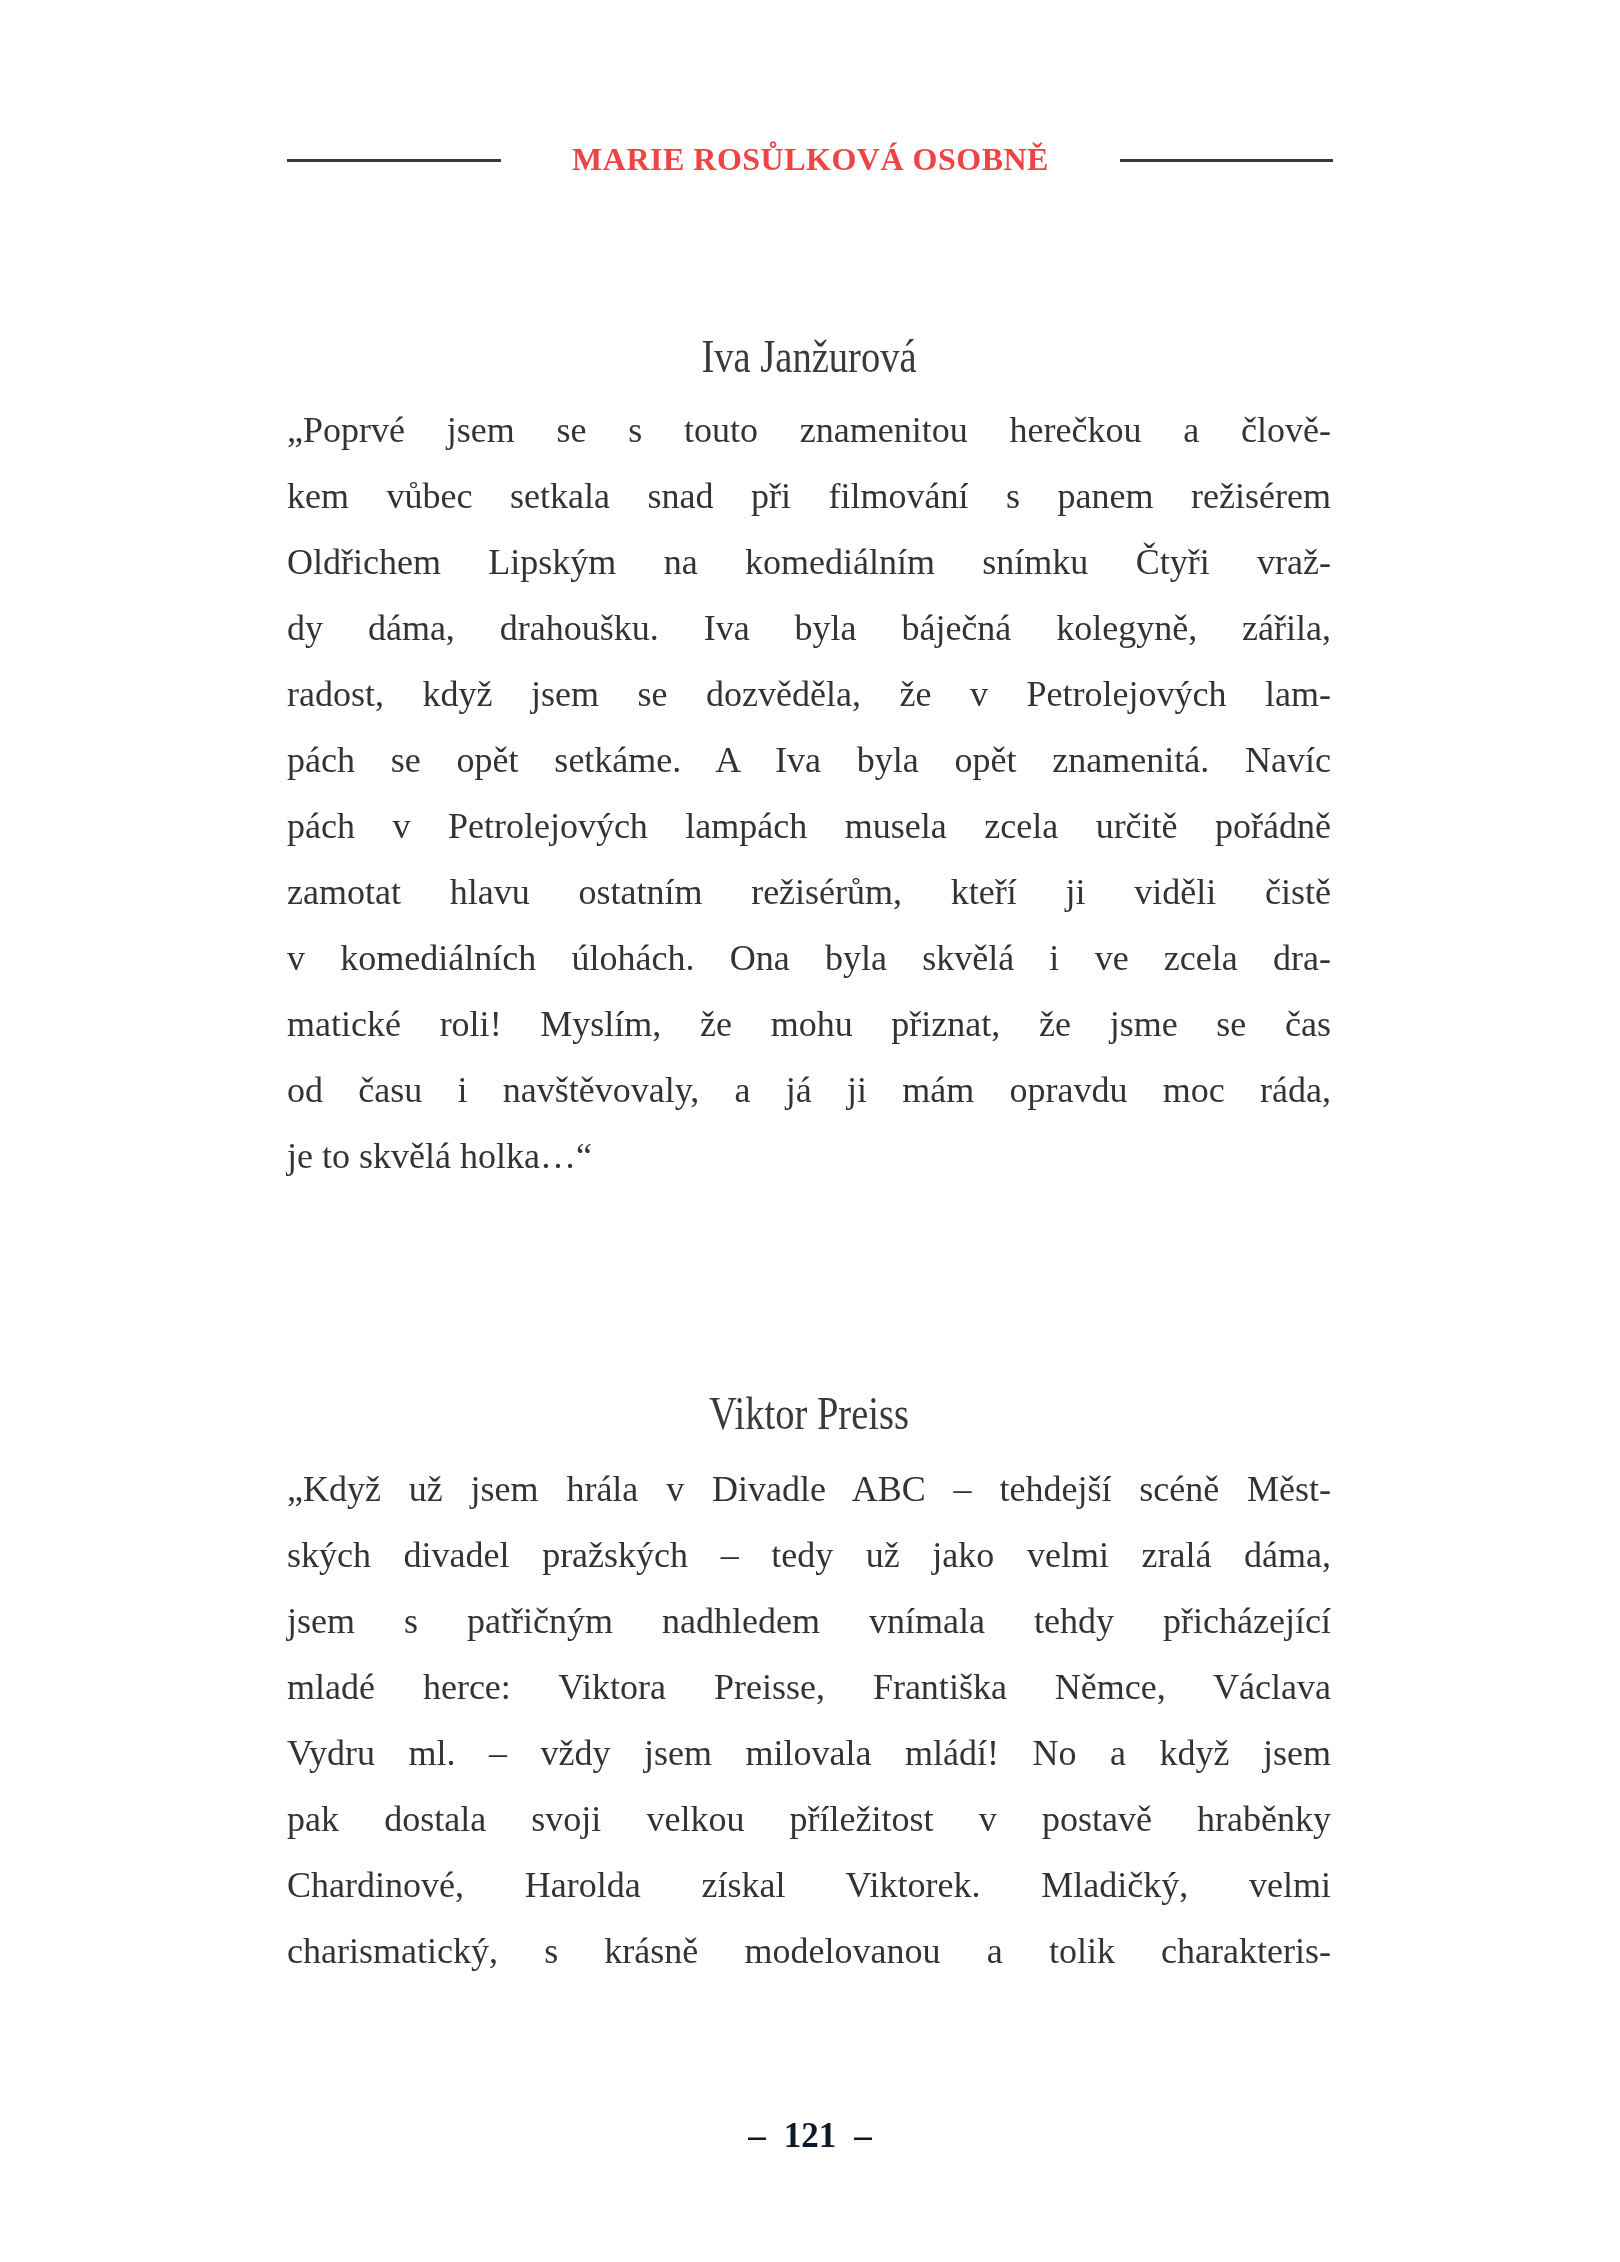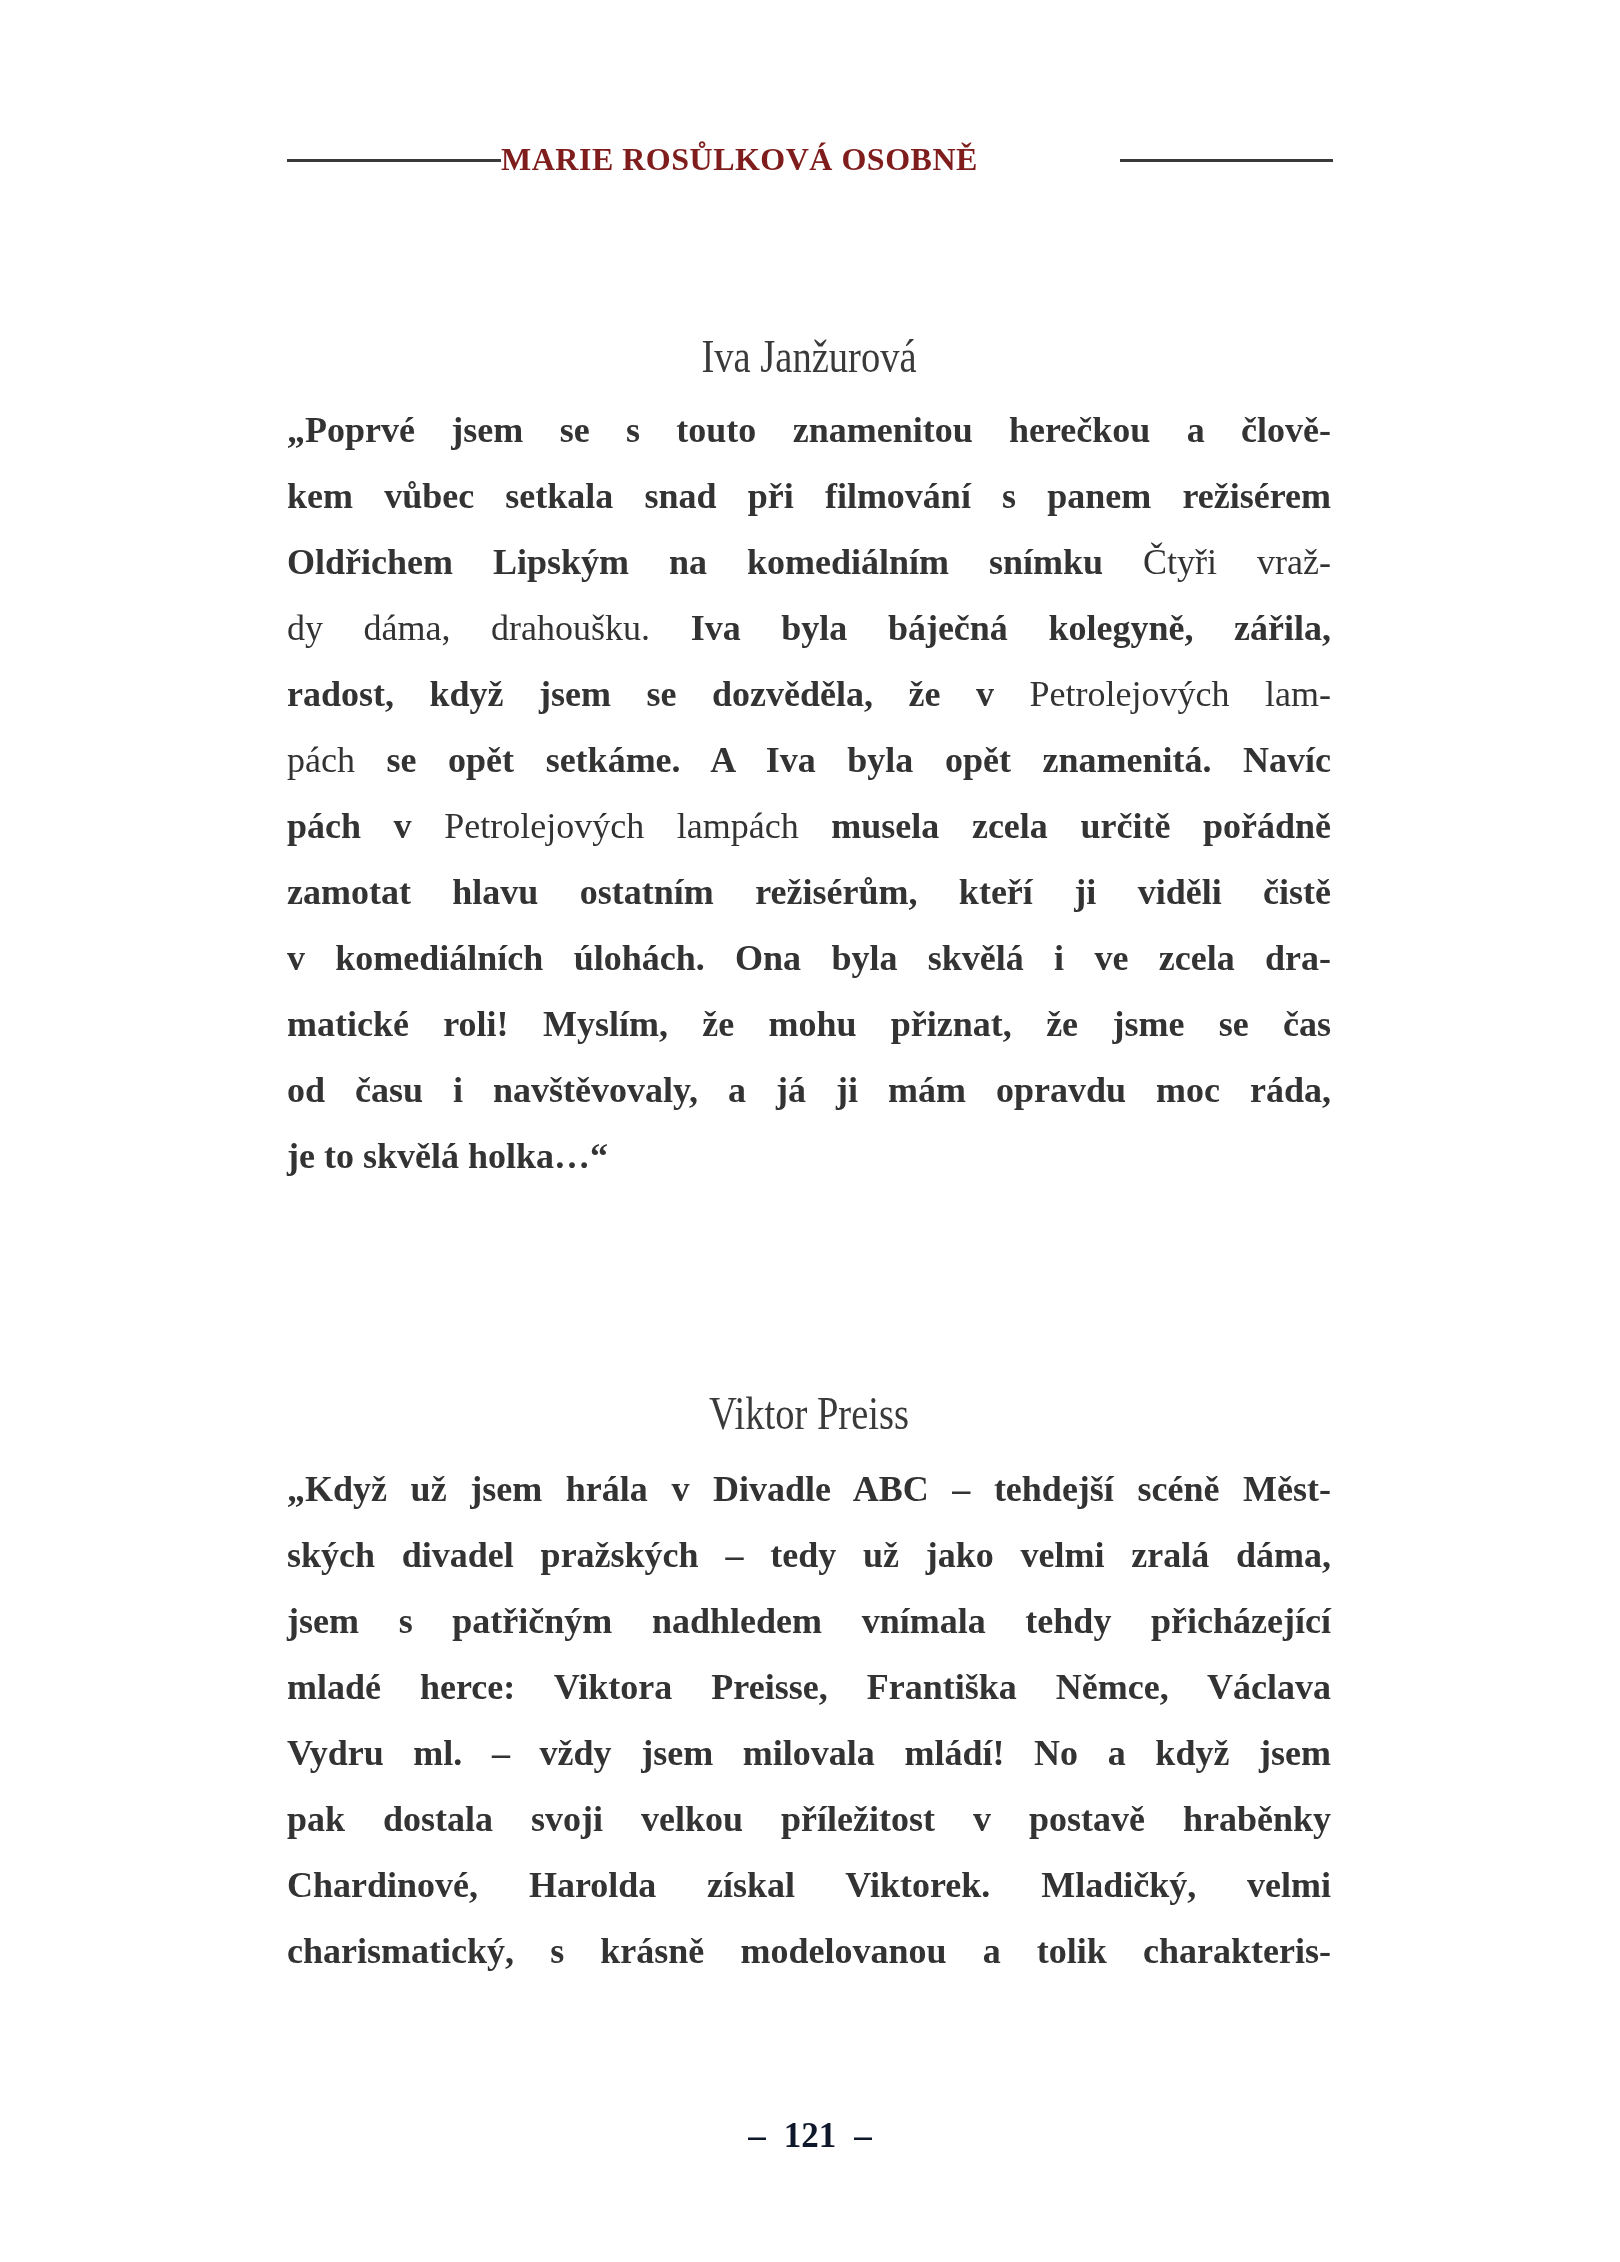--- a/index.html
+++ b/index.html
@@ -3,28 +3,28 @@
 <meta charset="utf-8">
 <style>
   html, body { margin:0; padding:0; background:#ffffff; }
   body { width:1620px; height:2263px; position:relative; overflow:hidden; color:#333333; font-family:"Liberation Serif", "DejaVu Serif", serif; }
   .page { position:absolute; left:0; top:0; width:1620px; height:2263px; }
 
   .running-header { position:absolute; left:287px; top:131px; width:1046px; height:58px; }
   .rule { position:absolute; top:28px; height:2.8px; background:#3a3a3a; }
   .rule.left { left:0; width:214px; }
   .rule.right { left:833px; width:213px; }
-  .header-title { position:absolute; left:214px; width:619px; top:7.5px; font-size:32px; font-weight:bold; letter-spacing:0.5px; color:#7f1d1d; line-height:41px; }
+  .header-title { position:absolute; left:214px; width:619px; top:7.5px; text-align:center; font-size:32px; font-weight:bold; letter-spacing:0.5px; color:#ef4444; line-height:41px; }
 
   .section-heading { position:absolute; left:287px; width:1044px; text-align:center; font-size:47px; font-weight:normal; color:#3a3a3a; line-height:56px; font-family:"Liberation Serif", serif; transform:scaleX(0.82); transform-origin:center; }
 
   .body-block { position:absolute; left:287px; width:1044px; }
   .line { height:66px; line-height:66px; font-size:36px; white-space:nowrap; text-align:justify; text-align-last:justify; overflow:visible; }
   .line.last { text-align-last:left; }
-  .seg.b { font-weight:bold;margin-top:32px; }
+  .seg.b { font-weight:normal;margin-top:32px; }
   .seg.r { font-weight:normal; }
 
   .page-number { position:absolute; left:717px; width:186px; top:2114px; text-align:center; font-size:35px; font-weight:bold; line-height:43px; color:#0f172a; word-spacing:9.3px; }
 </style>
 </head>
 <body>
 
 <div class="page">
 
   <div class="running-header">

